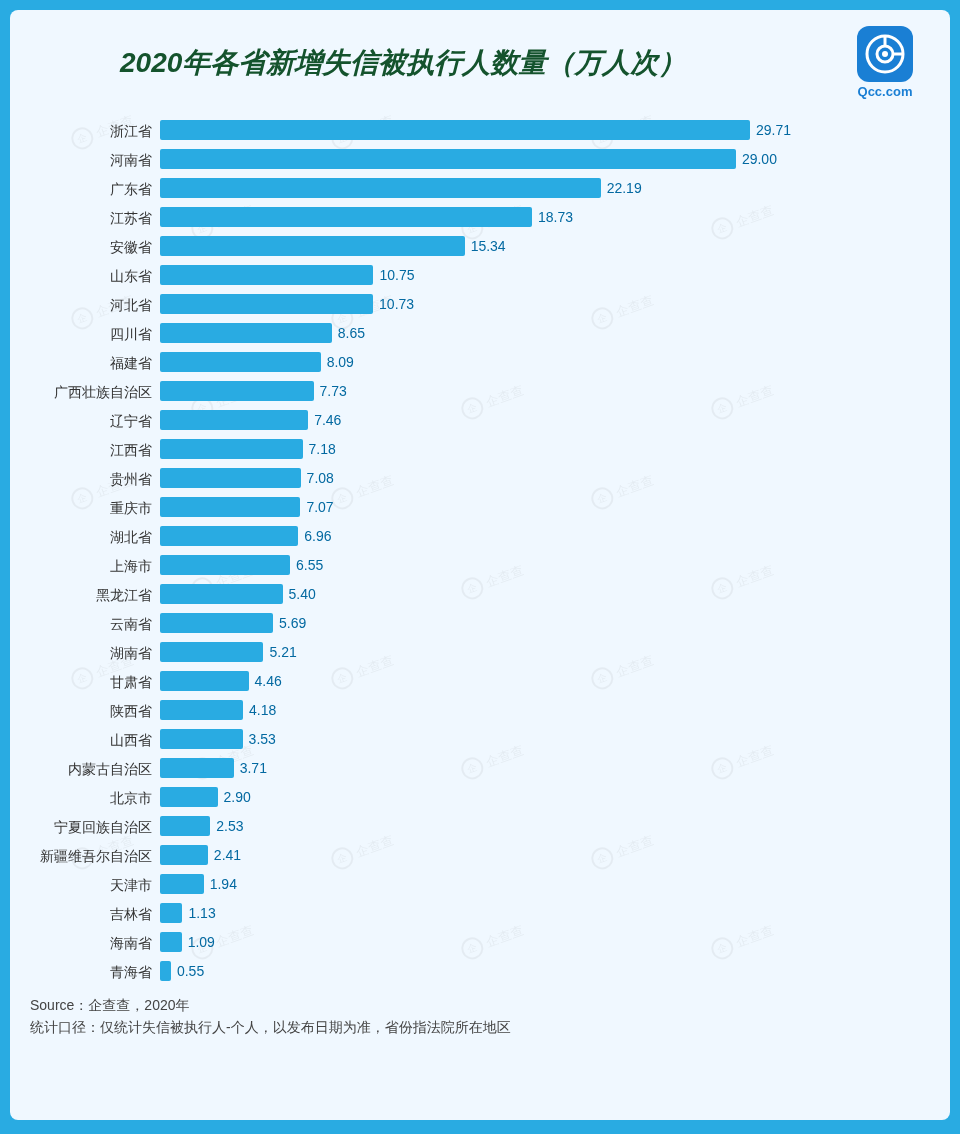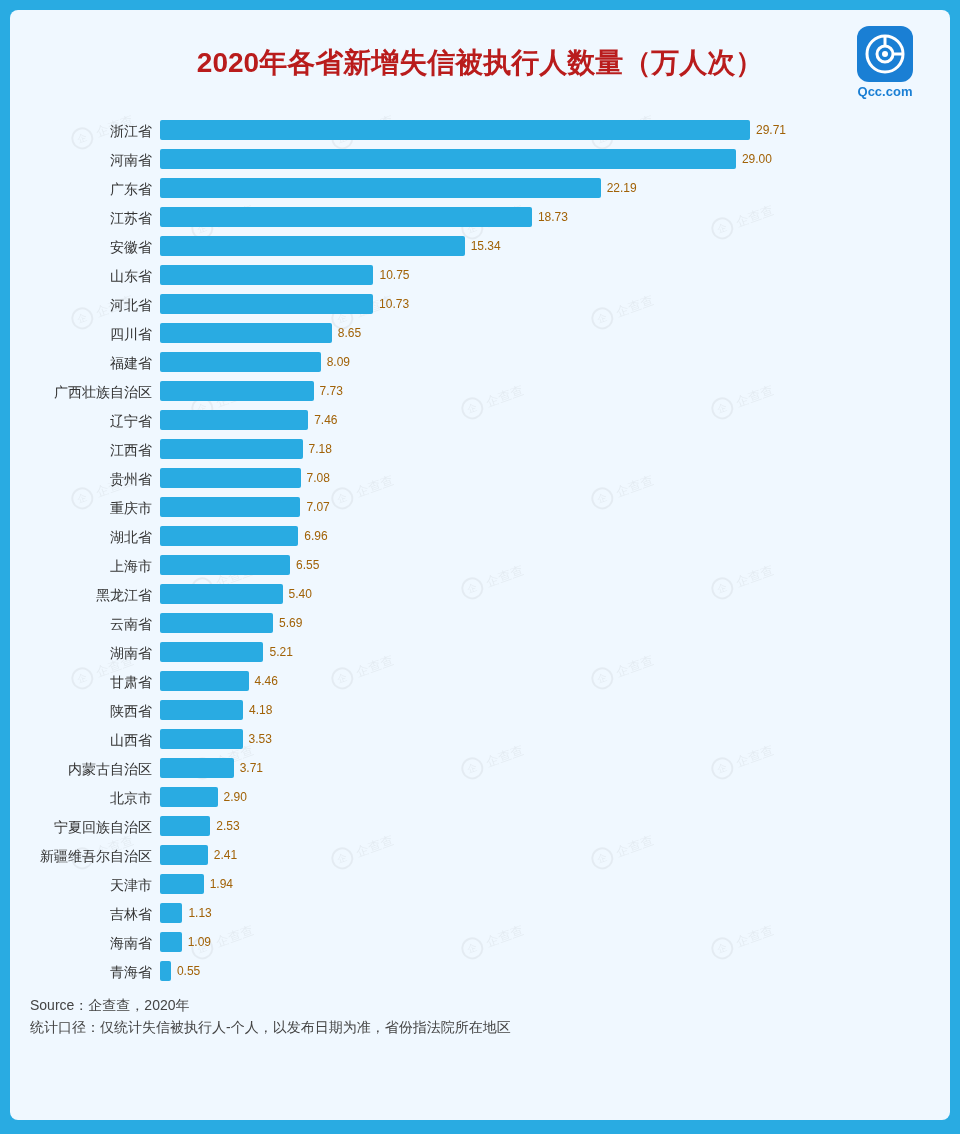--- a/index.html
+++ b/index.html
@@ -19,23 +19,24 @@
     }
     .header {
       display: flex;
       align-items: center;
       justify-content: space-between;
       margin-bottom: 16px;
     }
     .title {
       font-size: 28px;
       font-weight: bold;
-      color: #b91c1c;
+      color: #14532d;
       flex: 1;
-      text-align: center;
+      text-align: left;
+      font-style: italic;
     }
     .logo {
       width: 90px;
       flex-shrink: 0;
       display: flex;
       flex-direction: column;
       align-items: center;
     }
     .logo-icon {
       width: 56px;
@@ -78,22 +79,22 @@
       position: relative;
       height: 22px;
     }
     .bar {
       height: 20px;
       background: #29abe2;
       border-radius: 2px;
       flex-shrink: 0;
     }
     .bar-value {
-      font-size: 12px;
-      color: #a16207;
+      font-size: 14px;
+      color: #0369a1;
       margin-left: 6px;
       white-space: nowrap;
     }
 
     .watermark-grid {
       position: absolute;
       top: 80px;
       left: 0; right: 0; bottom: 60px;
       pointer-events: none;
       overflow: hidden;

